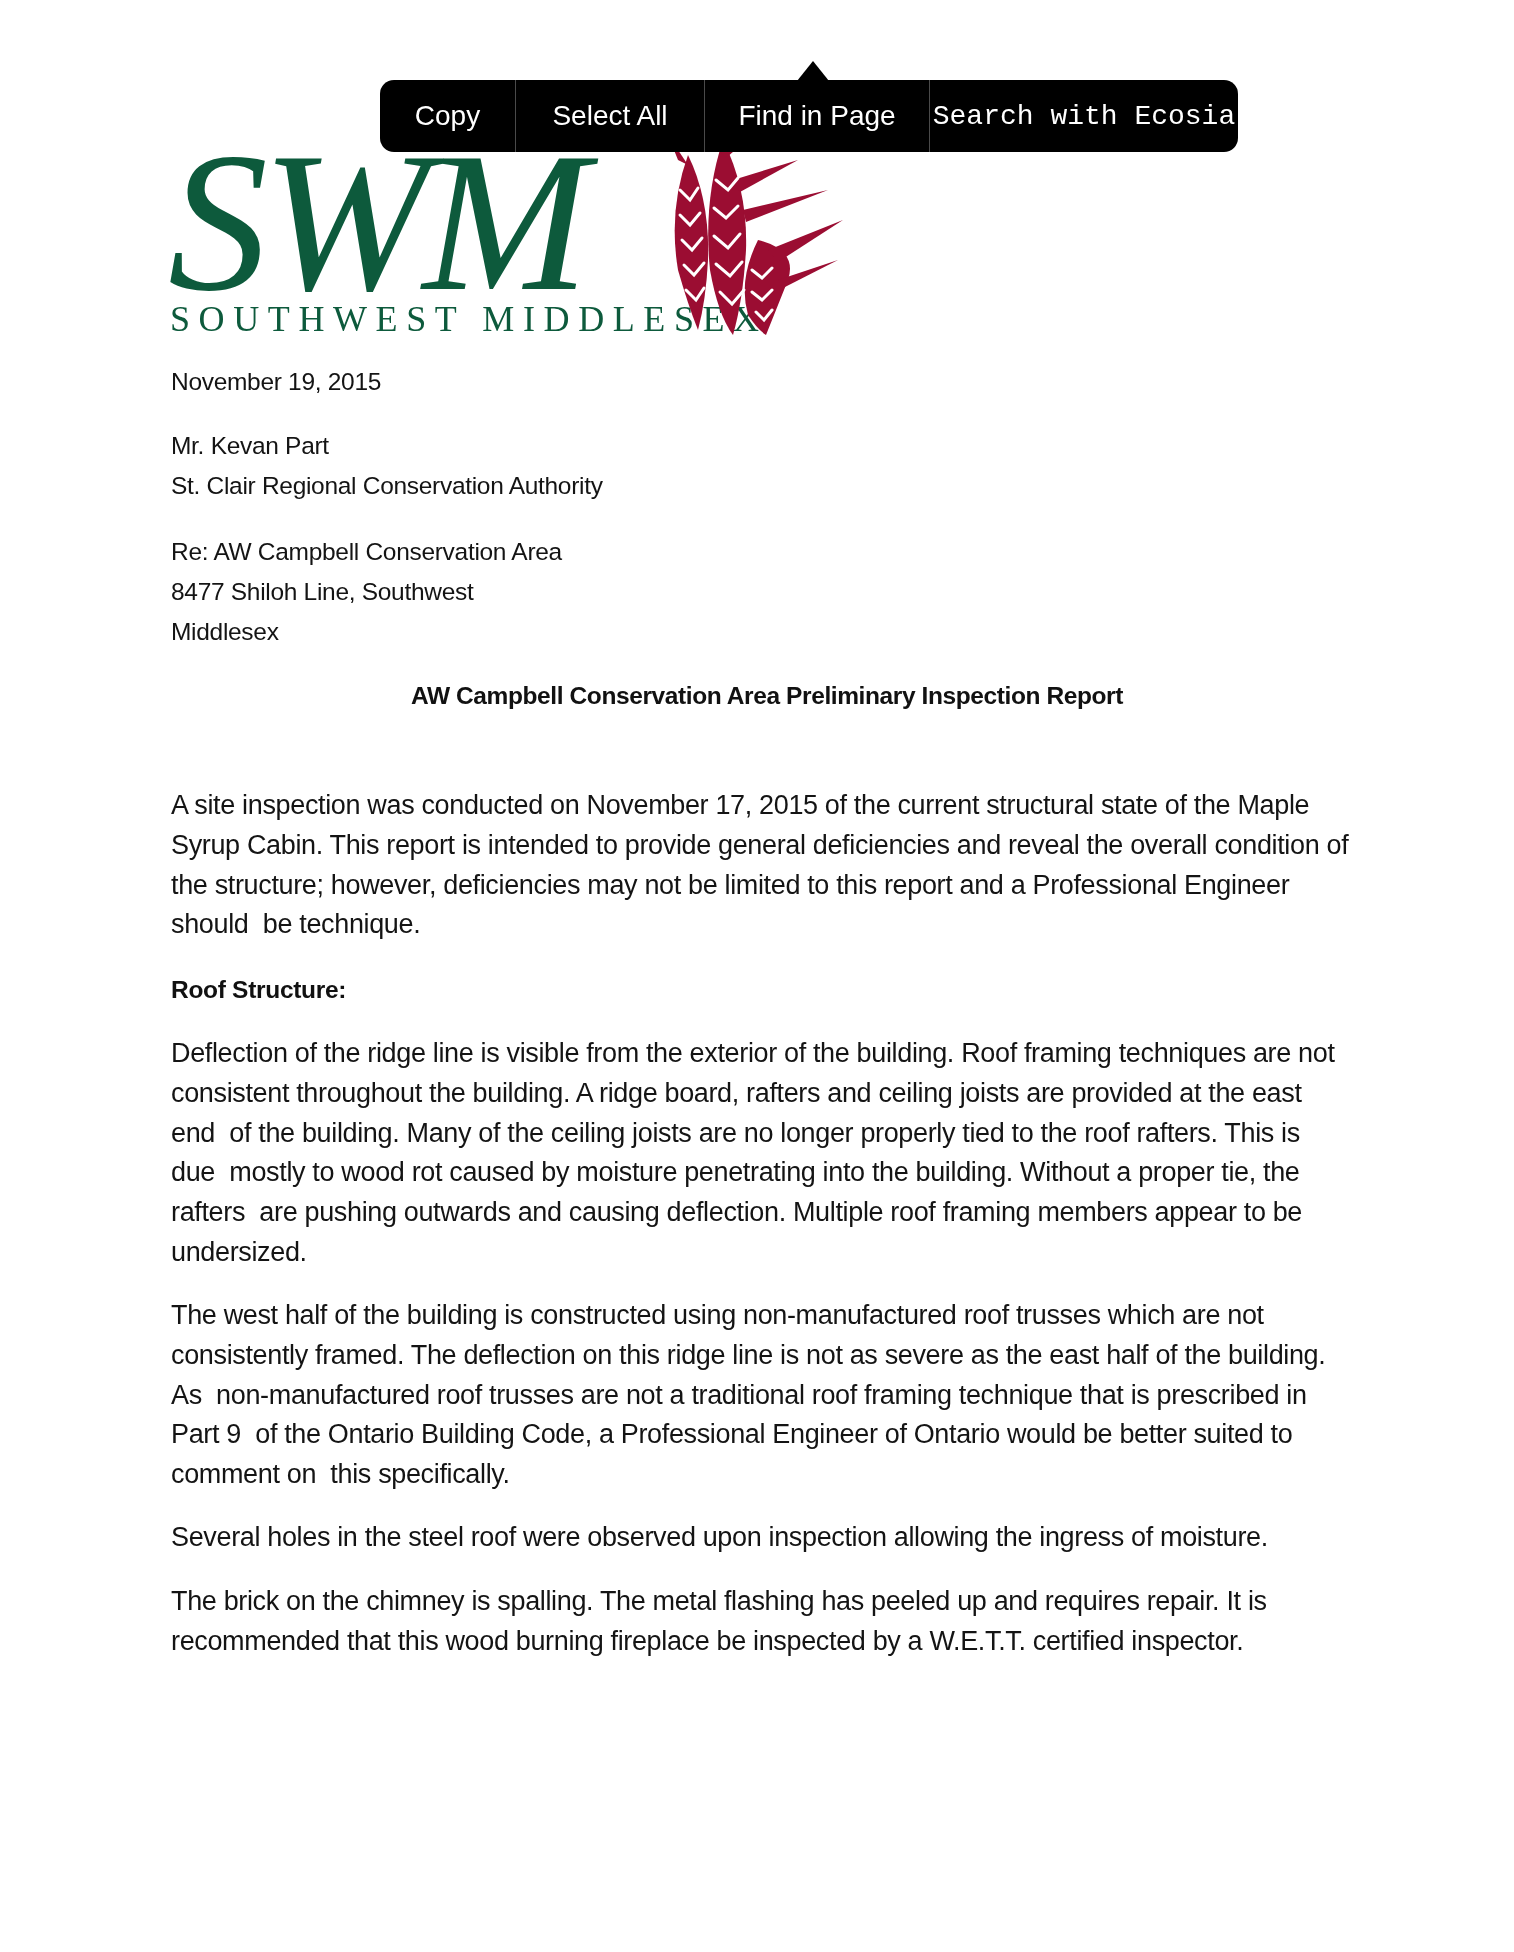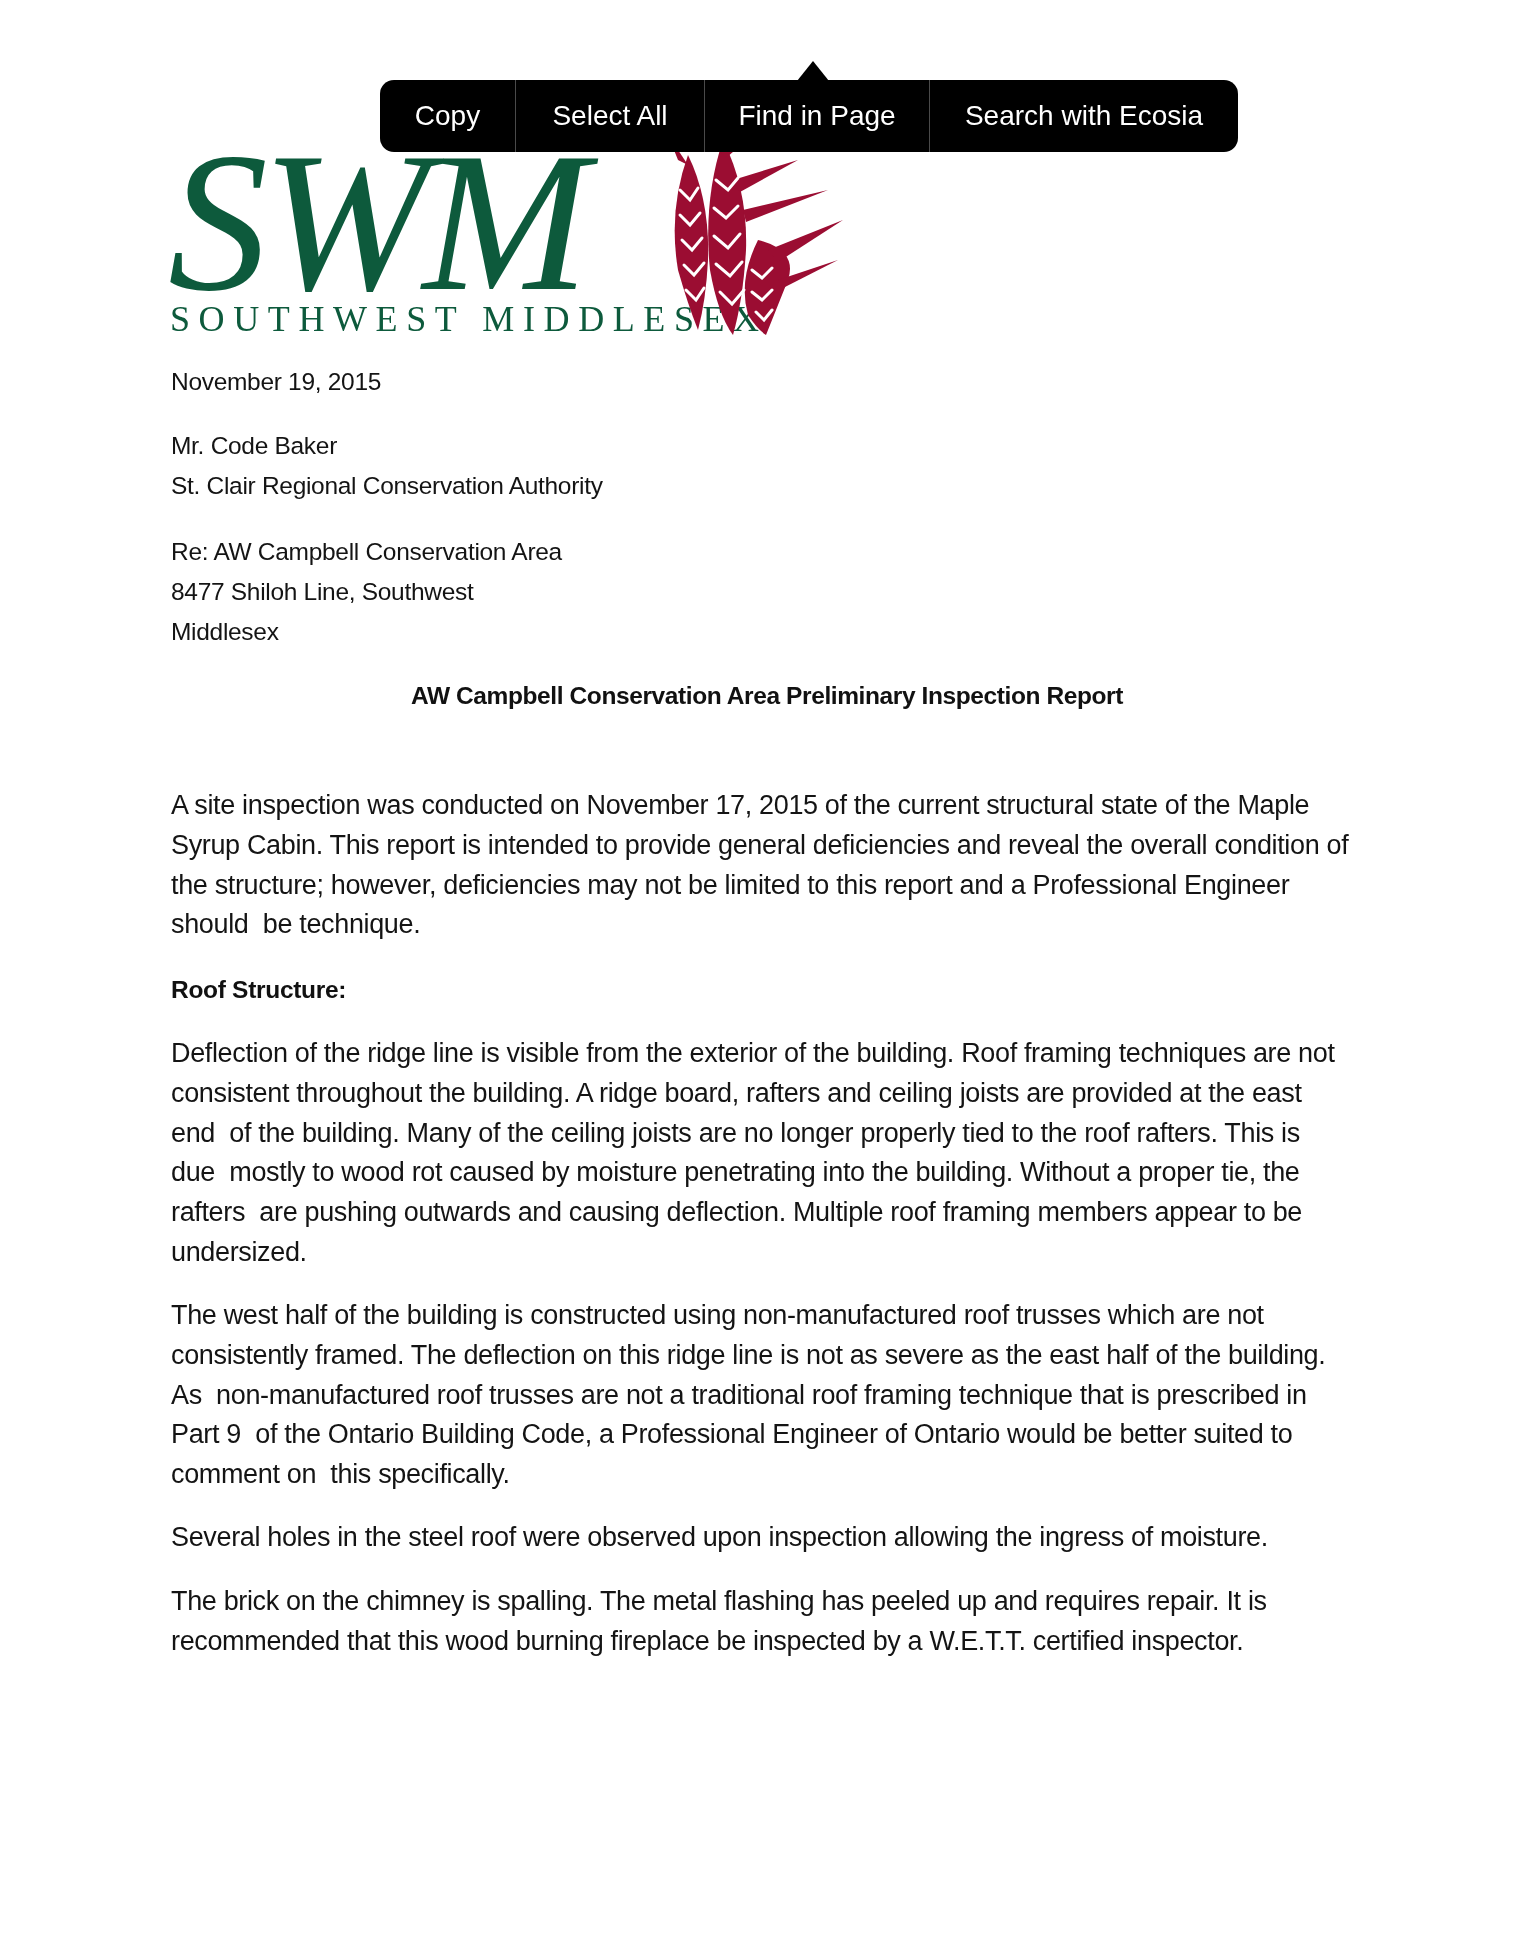--- a/index.html
+++ b/index.html
@@ -52,21 +52,21 @@
     }
     .ctx-item {
       display: flex; align-items: center; justify-content: center;
       color: #fff; font-family: "Liberation Sans", sans-serif; font-size: 28px;
       padding: 0 35px; cursor: pointer; white-space: nowrap;
     }
     .ctx-sep { width: 1px; background: #4a4a4a; }
     .ctx-item.copy { width: 135px; padding: 0; }
     .ctx-item.selall { width: 188px; padding: 0; }
     .ctx-item.find { width: 224px; padding: 0; }
-    .ctx-item.search { width: 308px; padding: 0; }
+    .ctx-item.search { width: 308px; padding: 0; font-family: Liberation Mono, monospace; }
   </style>
 </head>
 <body>
 
 <div class="page">
 
   <div class="logo">
     <div class="logo-swm">SWM</div>
     <div class="logo-sub">SOUTHWEST MIDDLESEX</div>
     <svg class="logo-wheat" viewBox="0 0 200 210">
@@ -97,21 +97,21 @@
         <path d="M68 134 l14 12 l12 -14"></path>
         <path d="M72 162 l12 12 l12 -14"></path>
         <path d="M104 140 l10 8 l10 -10"></path>
         <path d="M104 162 l10 8 l10 -10"></path>
         <path d="M108 182 l8 8 l8 -10"></path>
       </g>
     </svg>
   </div>
 
   <div class="text date">November 19, 2015</div>
-  <div class="text addr1">Mr. Code Baker</div>
+  <div class="text addr1">Mr. Kevan Part</div>
   <div class="text addr2">St. Clair Regional Conservation Authority</div>
   <div class="text re1">Re: AW Campbell Conservation Area</div>
   <div class="text re2">8477 Shiloh Line, Southwest</div>
   <div class="text re3">Middlesex</div>
 
   <div class="title">AW Campbell Conservation Area Preliminary Inspection Report</div>
 
   <div class="para p1">
     <span class="ln">A site inspection was conducted on November 17, 2015 of the current structural state of the Maple</span>
     <span class="ln">Syrup Cabin. This report is intended to provide general deficiencies and reveal the overall condition of</span>

